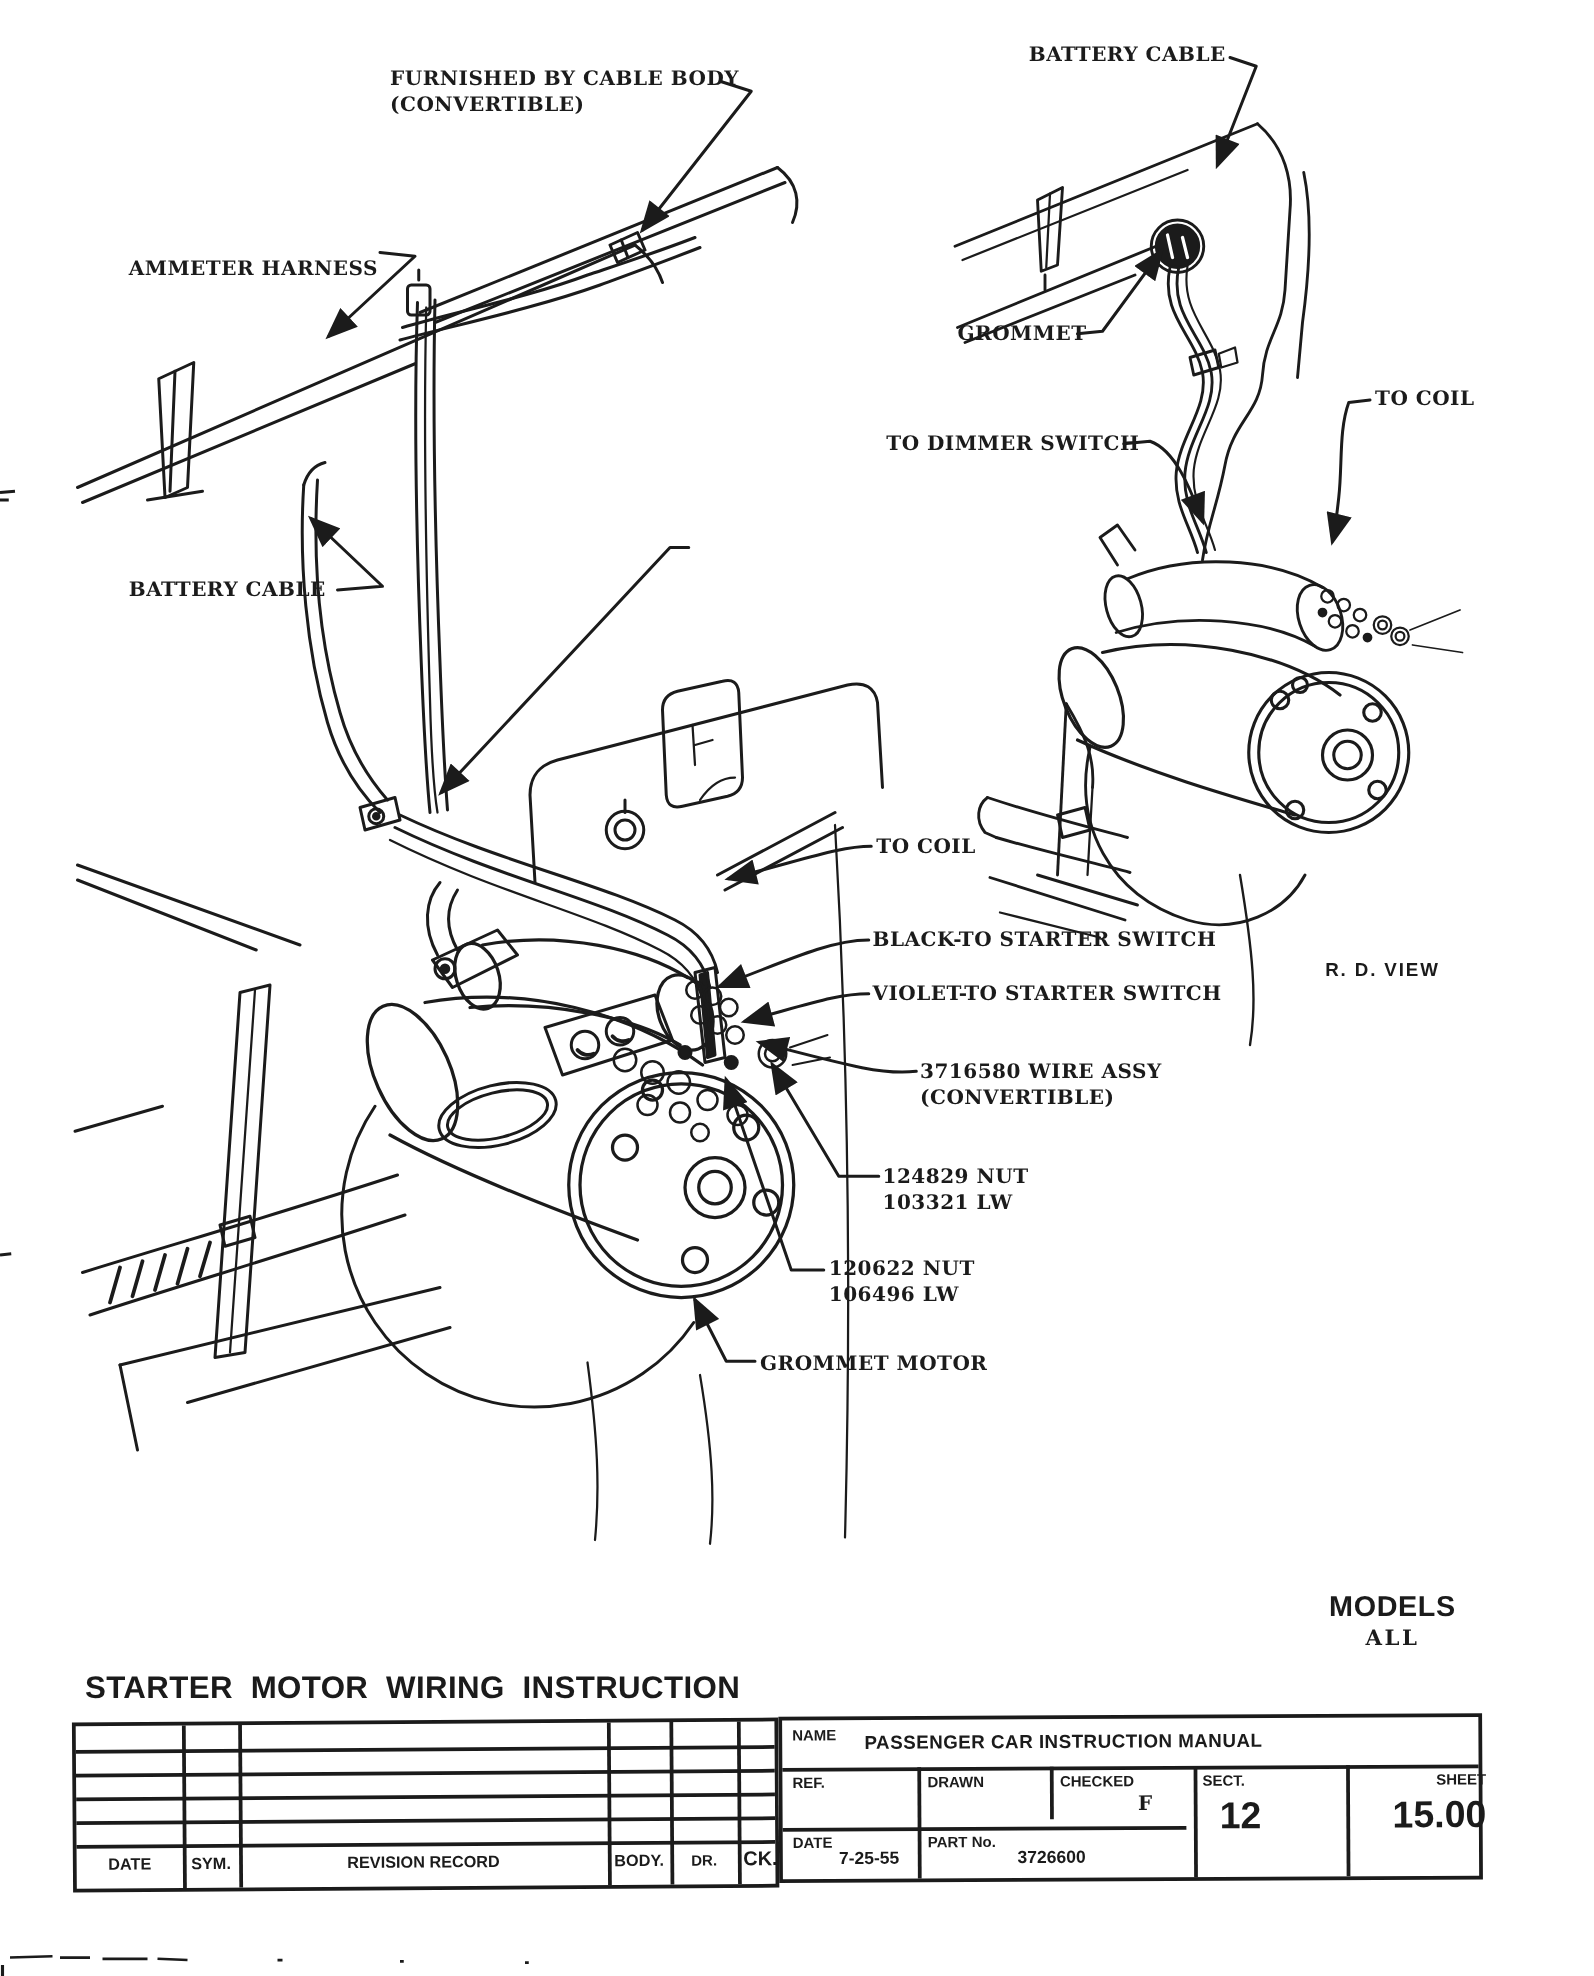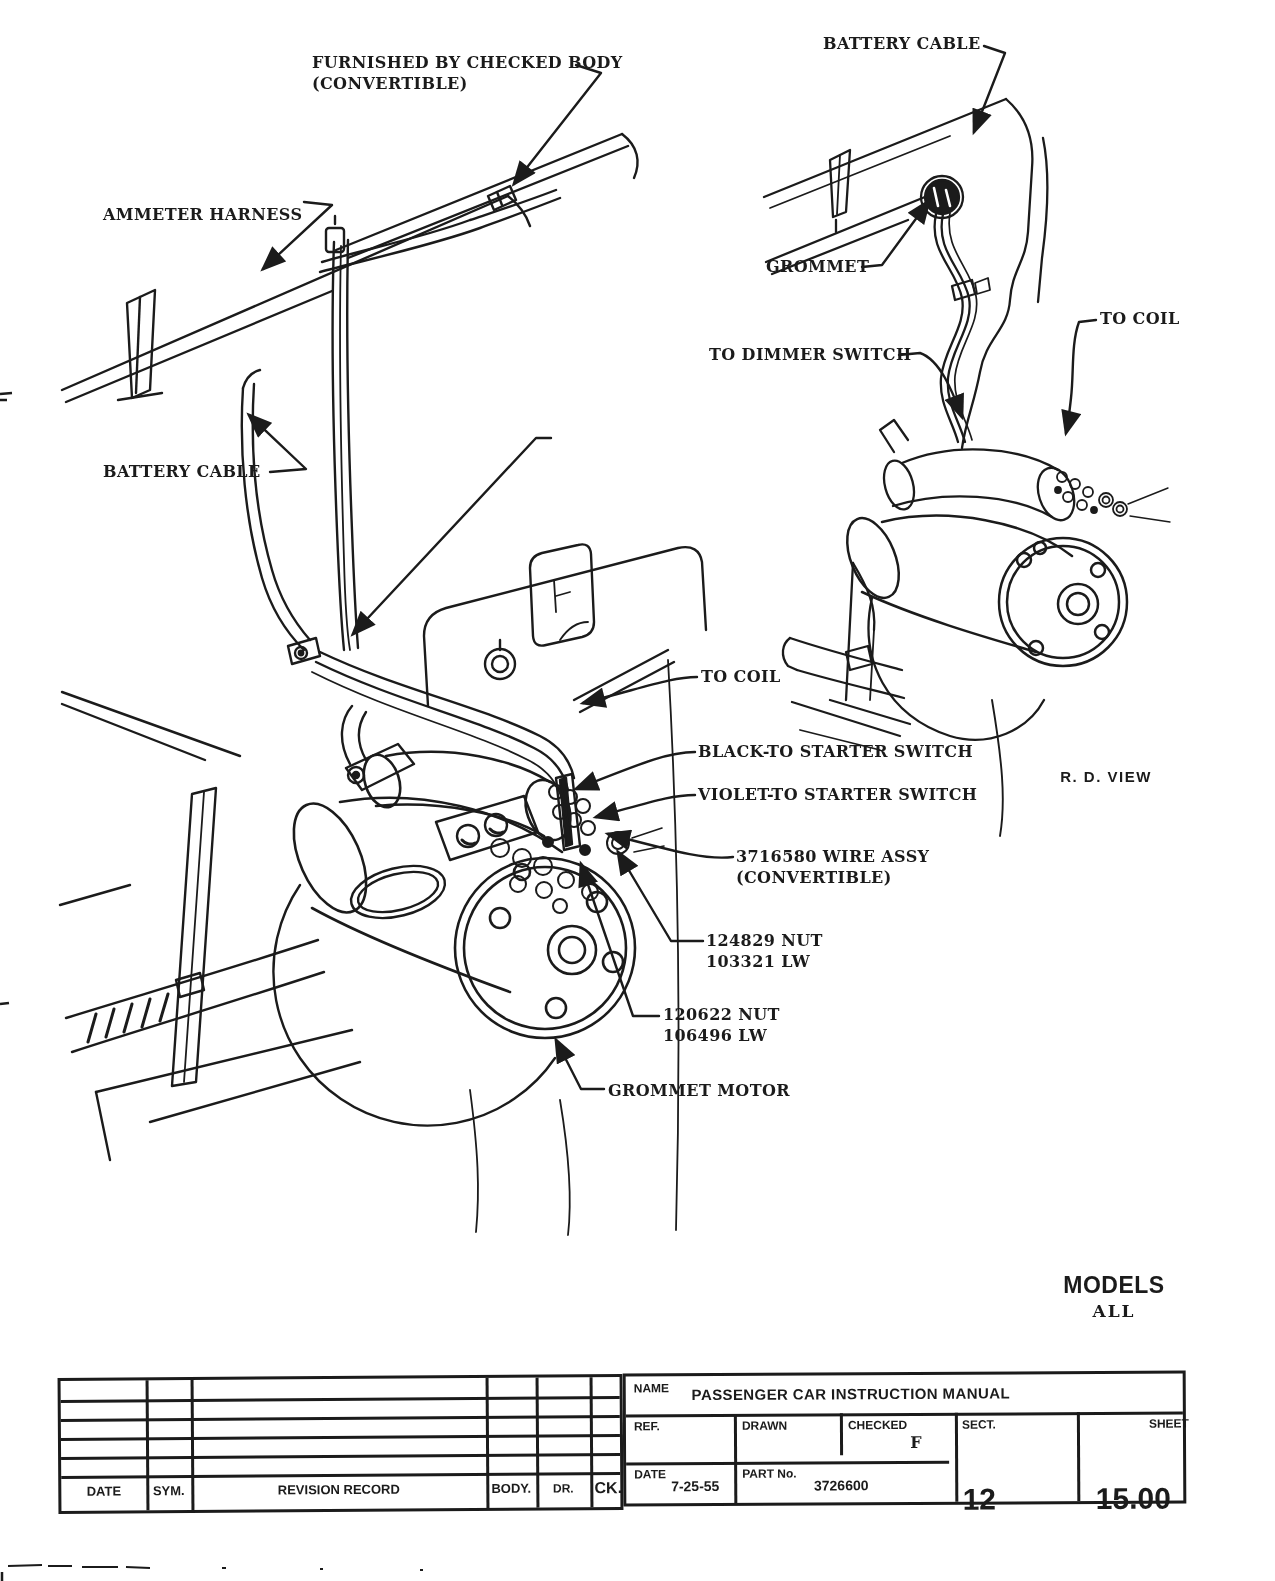--- a/index.html
+++ b/index.html
@@ -18,21 +18,21 @@
   
   .ftr{position:absolute;box-sizing:border-box;border:3px solid #1b1b1b;background:#fff;}
   .rev{left:58px;top:1376px;width:565px;height:136px;transform:rotate(-.4deg);}
   .tb {left:623px;top:1372px;width:563px;height:133px;transform:rotate(-.3deg);}
   .vl,.hl{position:absolute;background:#1b1b1b;}
   .vl{width:2.5px;top:0;bottom:0;}
   .hl{height:2.5px;left:0;right:0;}
   .cellcap{position:absolute;font:bold 12px "Liberation Sans",sans-serif;white-space:nowrap;}
   .hdr{position:absolute;top:100px;height:22px;font:bold 13px/22px "Liberation Sans",sans-serif;
        text-align:center;white-space:nowrap;}
-  .big{position:absolute;font:bold 30px "Liberation Sans",sans-serif;text-align:center;white-space:nowrap;margin-top:46px;}
+  .big{position:absolute;font:bold 30px "Liberation Sans",sans-serif;text-align:right;white-space:nowrap;}
   .val{position:absolute;font:bold 14px "Liberation Sans",sans-serif;text-align:center;white-space:nowrap;}
 </style>
 </head>
 <body>
 
 <div class="stage">
 
   <svg class="art" width="1275" height="1581" viewBox="0 0 1275 1581">
     <defs>
       <marker id="arw" viewBox="0 0 10 8" refX="8.6" refY="4" markerWidth="11" markerHeight="8.6" orient="auto">
@@ -273,21 +273,21 @@
     <g stroke="#1b1b1b">
       <path d="M0,394 L12,393 M0,400 L7,400" stroke-width="2.5"></path>
       <path d="M0,1004 L9,1003" stroke-width="2.5"></path>
       <path d="M8,1566 L42,1565 M48,1566 L72,1566 M82,1567 L118,1567 M126,1567 L150,1568" stroke-width="2.2"></path>
       <path d="M222,1568 L226,1568 M320,1569 L323,1569 M420,1570 L423,1570" stroke-width="2.2"></path>
       <path d="M2,1572 L2,1581" stroke-width="2.5"></path>
     </g>
   </svg>
 
   <div class="lbl" style="left:312px;top:52px">
-    <span>FURNISHED BY CHECKED BODY</span>
+    <span>FURNISHED BY CABLE BODY</span>
     <span>(CONVERTIBLE)</span>
   </div>
   <div class="lbl" style="left:103px;top:204px">
     <span>AMMETER HARNESS</span>
   </div>
   <div class="lbl" style="left:103px;top:461px">
     <span>BATTERY CABLE</span>
   </div>
   <div class="lbl" style="left:701px;top:666px">
     <span>TO COIL</span>
@@ -327,20 +327,21 @@
     <span>TO COIL</span>
   </div>
 
   <div class="cap" style="left:1050px;top:768px;width:112px;text-align:center">R. D. VIEW</div>
 
   <div class="models">
     <div class="m1">MODELS</div>
     <div class="m2">ALL</div>
   </div>
 
+  <div class="dwg-title">STARTER MOTOR WIRING INSTRUCTION</div>
 
   <div class="ftr rev">
     <div class="vl" style="left:85px"></div>
     <div class="vl" style="left:130px"></div>
     <div class="vl" style="left:425px"></div>
     <div class="vl" style="left:475px"></div>
     <div class="vl" style="left:529px"></div>
     <div class="hl" style="top:19px"></div>
     <div class="hl" style="top:38px"></div>
     <div class="hl" style="top:57px"></div>

